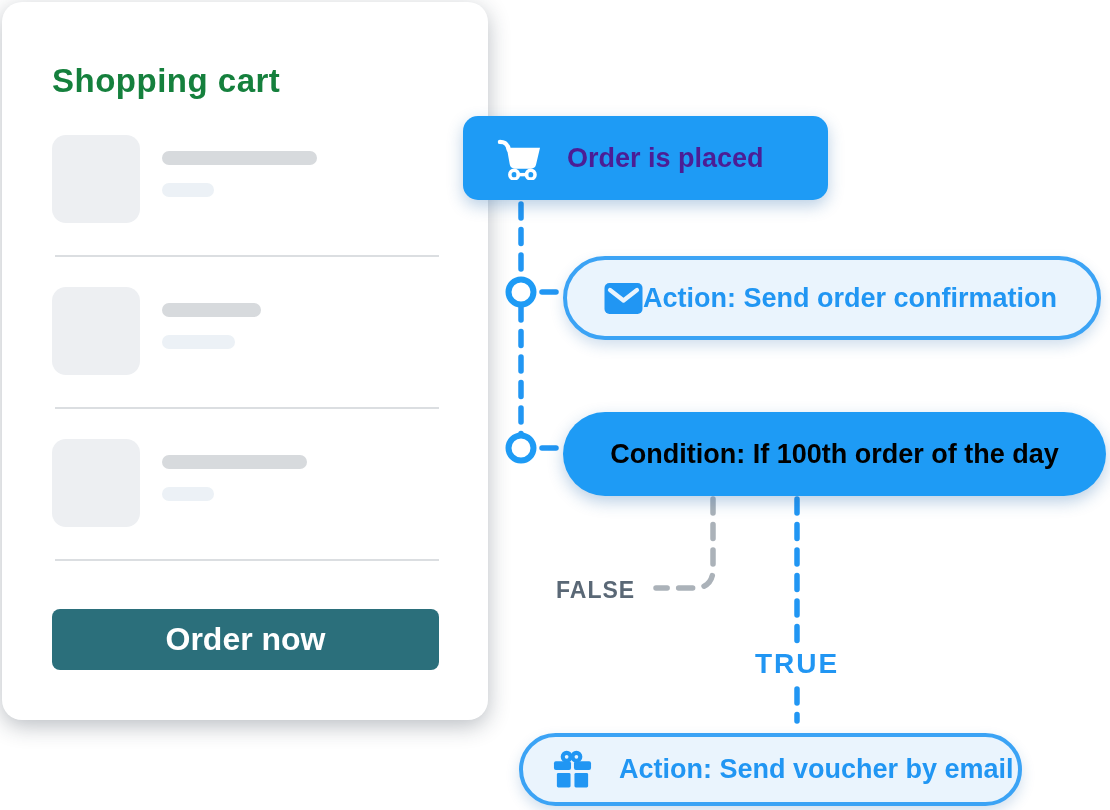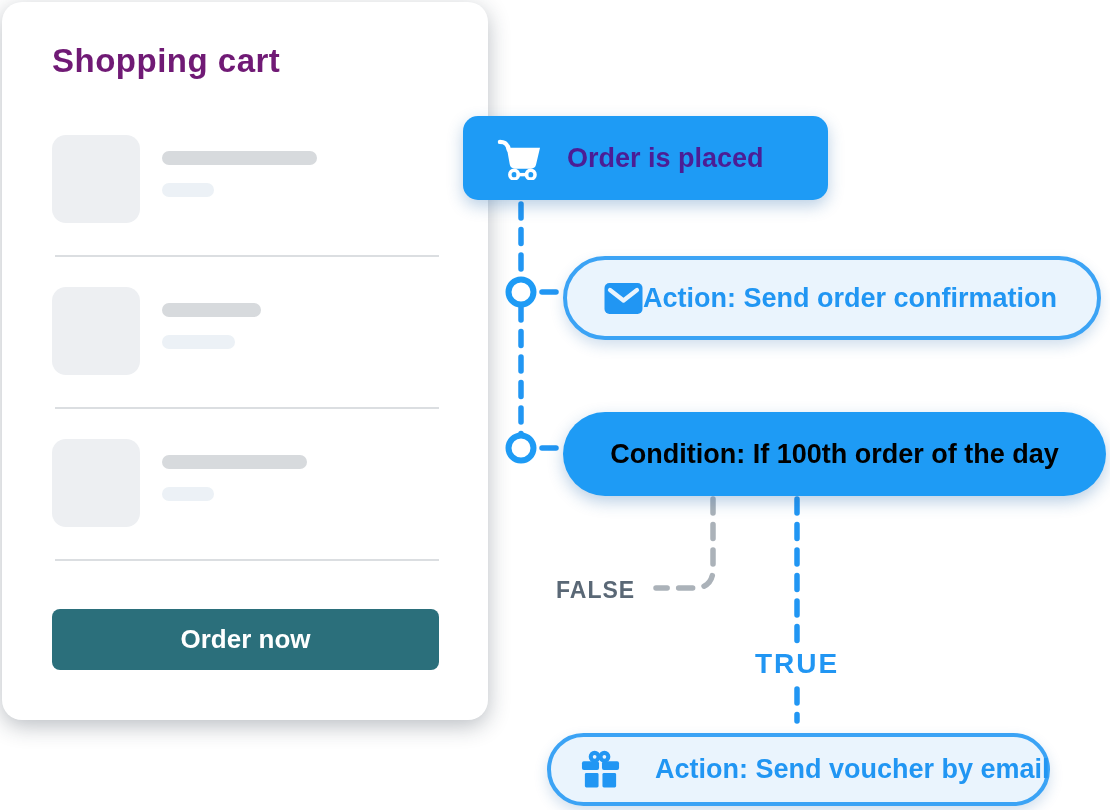--- a/index.html
+++ b/index.html
@@ -9,41 +9,41 @@
     font-family:"Liberation Sans", sans-serif; overflow:hidden; background:#ffffff;
   }
 
   
   .cart-card {
     position:absolute; left:2px; top:2px; width:486px; height:718px;
     background:#ffffff; border-radius:20px;
     box-shadow:0 6px 22px rgba(25,40,55,.30);
   }
   .cart-title {
-    position:absolute; left:50px; top:40px; margin:0;
-    font-size:33px; font-weight:bold; color:#701a75; letter-spacing:.5px;
+    position:absolute; left:50px; top:60px; margin:0;
+    font-size:33px; font-weight:bold; color:#15803d; letter-spacing:.5px;
   }
   .cart-item { position:absolute; left:50px; display:flex; }
   .cart-item.i1 { top:133px; }
   .cart-item.i2 { top:285px; }
   .cart-item.i3 { top:437px; }
   .thumb { width:88px; height:88px; background:#EDEFF2; border-radius:14px; }
   .lines { margin-left:22px; padding-top:16px; }
   .line { height:14px; border-radius:7px; }
   .line-dark  { background:#D7DADD; margin-bottom:18px; }
   .line-light { background:#ECF1F6; }
   .i1 .line-dark { width:155px; } .i1 .line-light { width:52px; }
   .i2 .line-dark { width:99px;  } .i2 .line-light { width:73px; }
   .i3 .line-dark { width:145px; } .i3 .line-light { width:52px; }
   .divider { position:absolute; left:53px; width:384px; height:2px; background:#DBDEE1; }
   .d1 { top:253px; } .d2 { top:405px; } .d3 { top:557px; }
   .order-btn {
     position:absolute; left:50px; top:607px; width:387px; height:61px;
     background:#2B6F7B; border:none; border-radius:8px;
-    color:#ffffff; font-size:26px; font-weight:bold;
+    color:#ffffff; font-size:32px; font-weight:bold;
     font-family:"Liberation Sans", sans-serif; cursor:pointer;
   }
 
   
   .connectors { position:absolute; left:0; top:0; pointer-events:none; }
   .dash  { fill:none; stroke-width:5.5; stroke-linecap:round; stroke-dasharray:14 11.5; }
   .solid { fill:none; stroke-width:5.5; stroke-linecap:round; }
   .blue  { stroke:#2196F3; }
   .gray  { stroke:#ABB2B9; }
   .node  { fill:#ffffff; stroke:#1E9BF5; stroke-width:6; }
@@ -65,23 +65,23 @@
     color:#2196F3; font-size:27px; padding-left:37px; 
     box-shadow:0 6px 14px rgba(30,100,170,.20);
   }
   .pill-condition {
     left:563px; top:412px; width:543px; height:84px;
     background:#1E9BF5; border-radius:42px; justify-content:center;
     color:#000000; font-size:27px;
     box-shadow:0 6px 16px rgba(30,100,170,.30);
   }
   .pill-action2 {
-    left:547px; top:733px; width:503px; height:73px;
+    left:519px; top:733px; width:503px; height:73px;
     background:#EAF4FD; border:4px solid #3BA3F5; border-radius:37px;
-    color:#2196F3; font-size:27px; padding-left:29px; gap:34px;
+    color:#2196F3; font-size:27px; padding-left:29px; gap:26px;
     box-shadow:0 6px 14px rgba(30,100,170,.20);
   }
   .pill svg { flex:0 0 auto; }
 
   
   .branch-label { position:absolute; font-weight:bold; }
   .label-false { left:556px; top:577px; font-size:23px; color:#5A6876; letter-spacing:1px; }
   .label-true  { left:797px; top:648px; transform:translateX(-50%);
                  font-size:28px; color:#2196F3; letter-spacing:2px; }
 </style>

